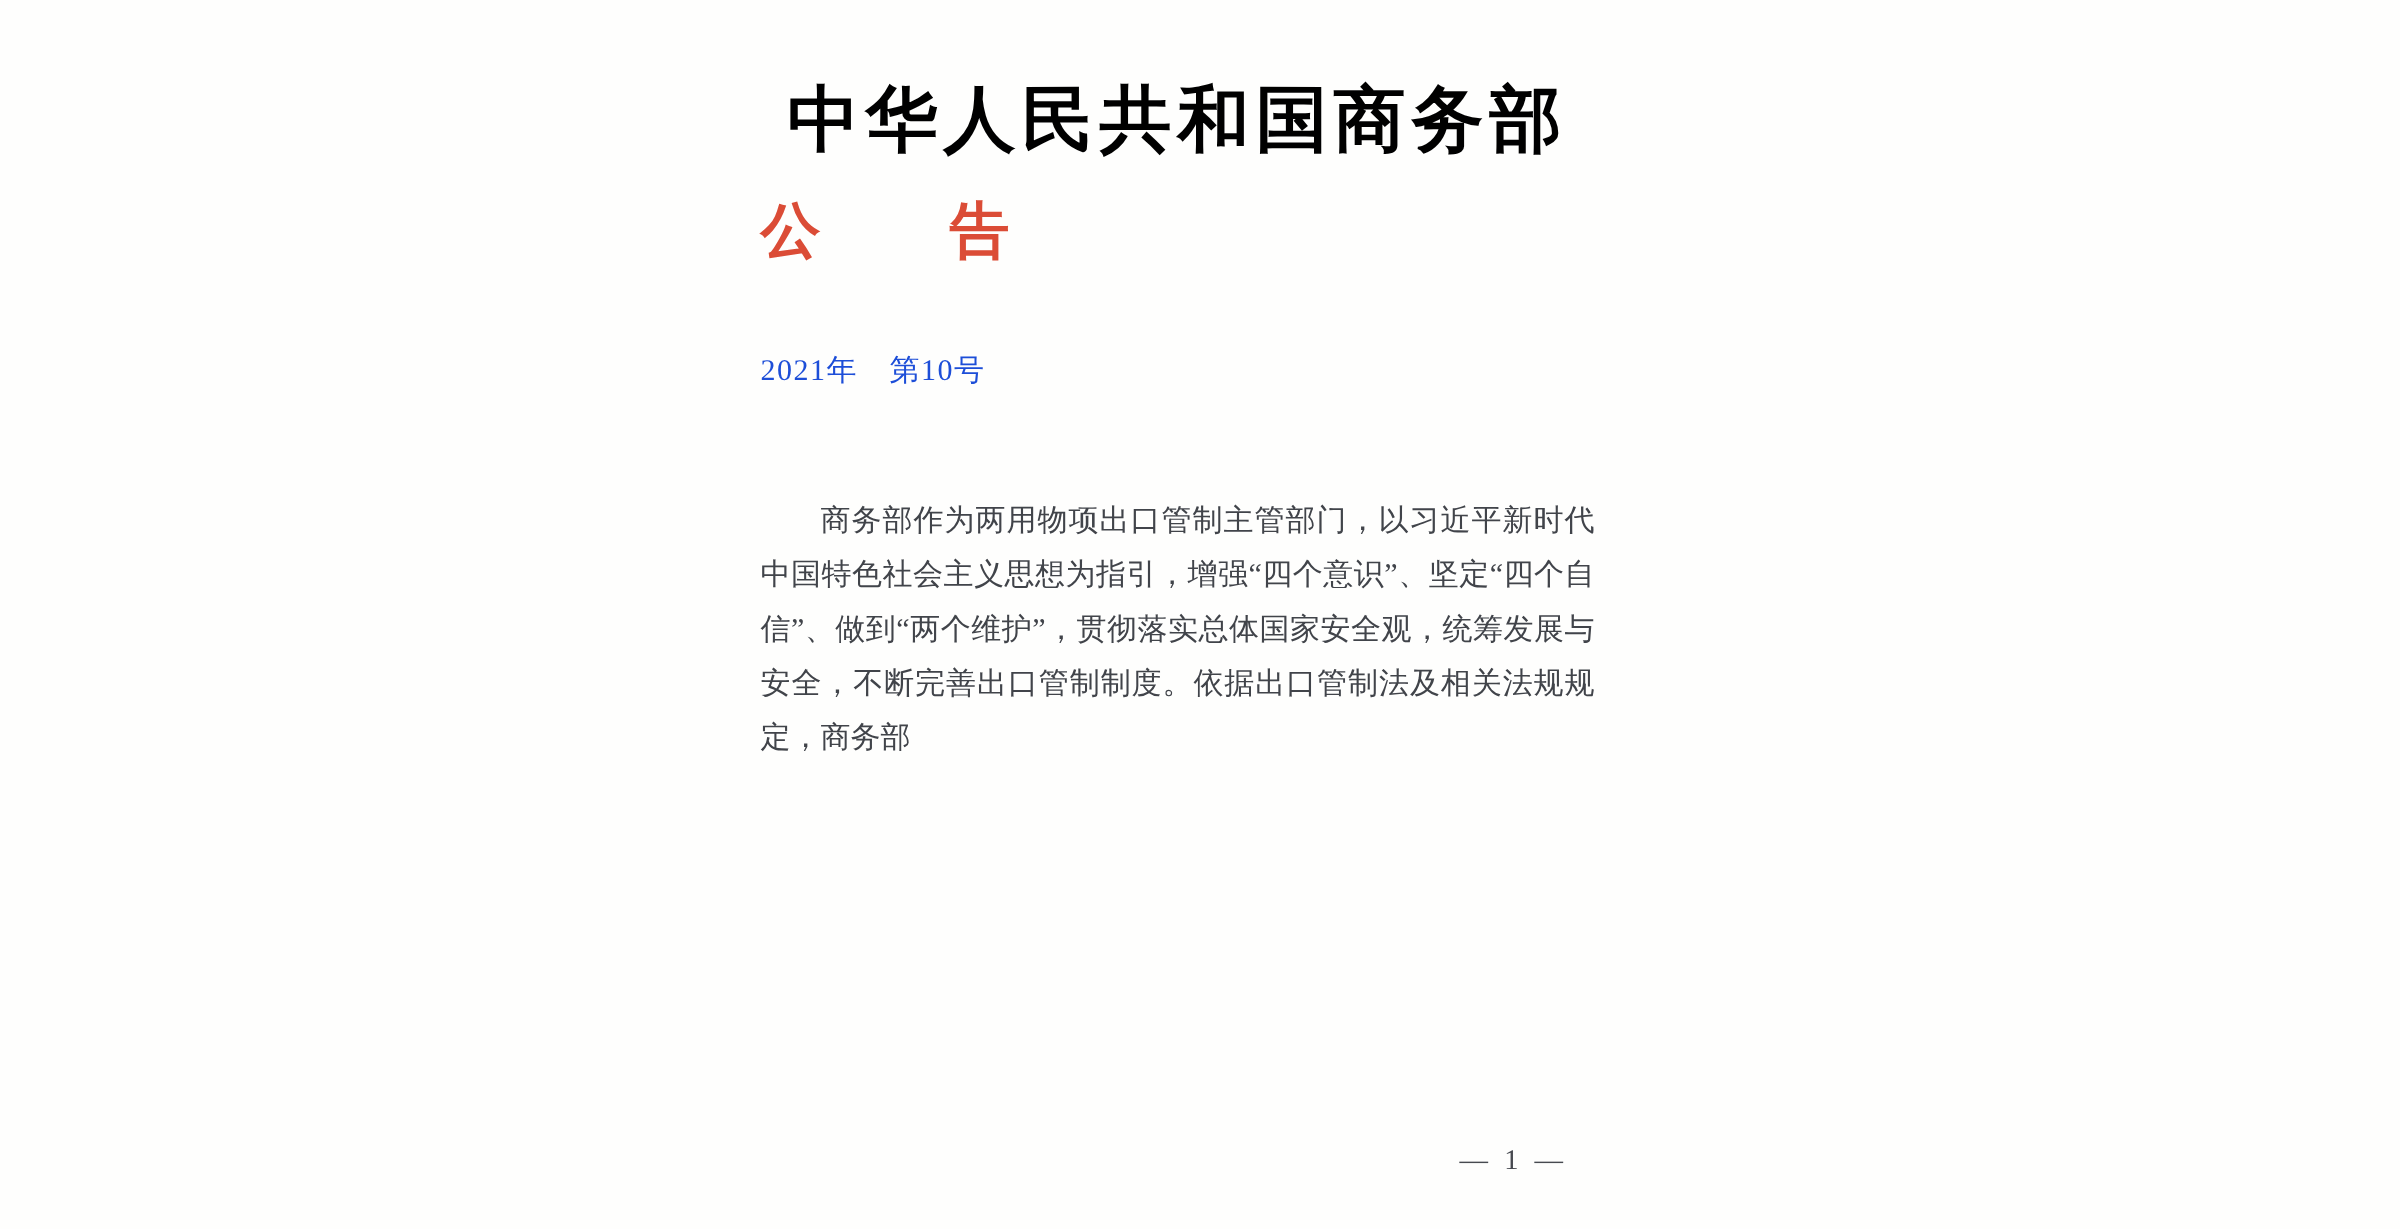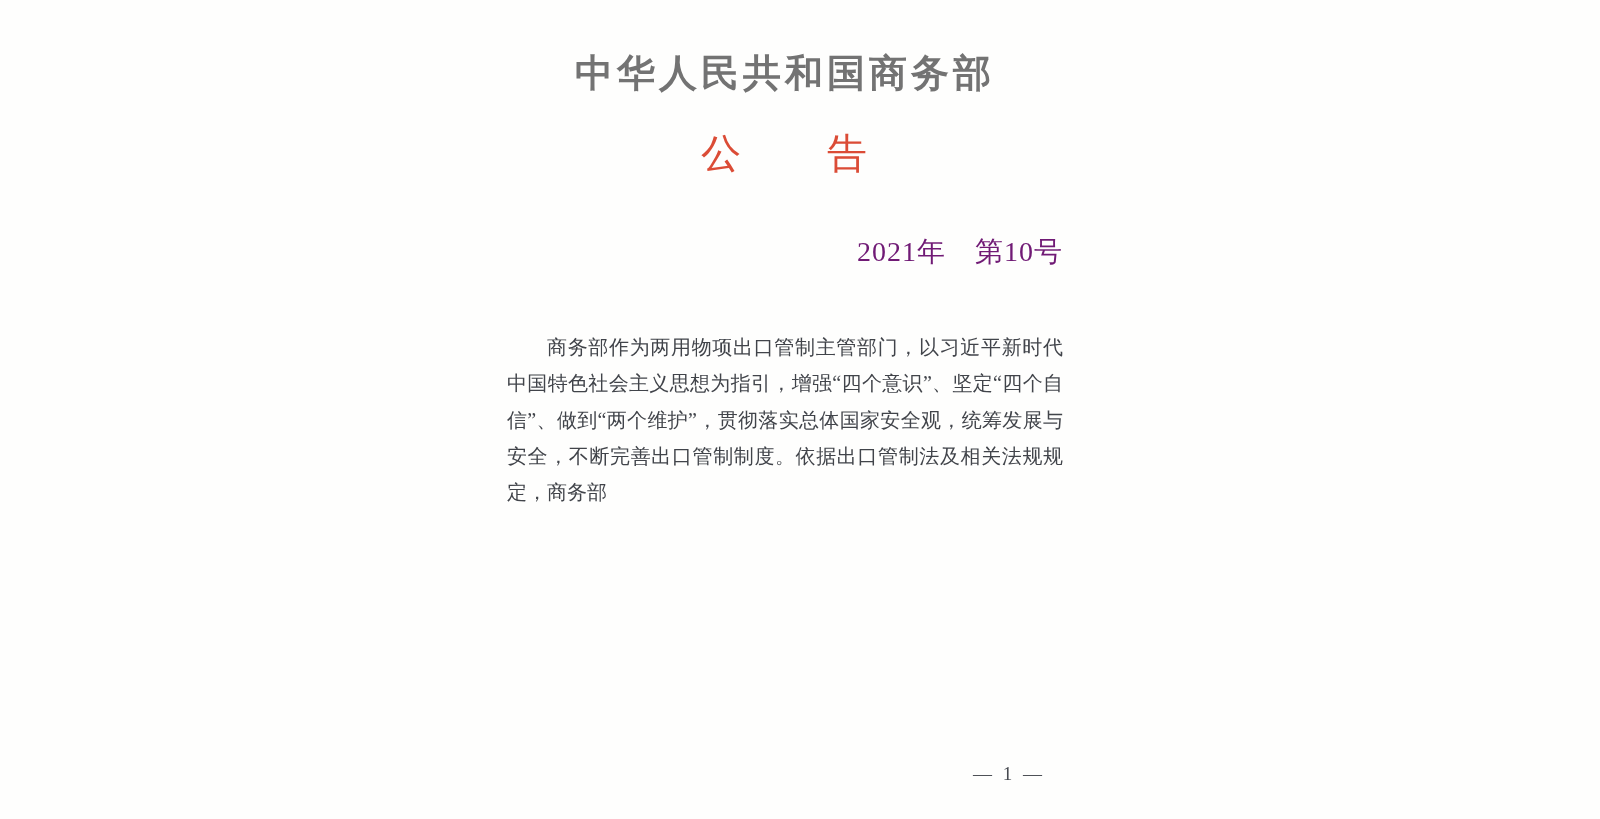--- a/index.html
+++ b/index.html
@@ -21,46 +21,45 @@
     top: 0;
     width: 556px;
     height: 819px;
   }
   .doc-title {
     position: absolute;
     top: 48px;
     left: -30px;
     width: 616px;
     text-align: center;
-    font-size: 38px;
+    font-size: 48px;
     font-weight: bold;
     letter-spacing: 4px;
-    color: #737373;
+    color: #000000;
     white-space: nowrap;
   }
   .doc-subtitle {
     position: absolute;
     top: 126px;
     left: 0;
     width: 556px;
-    text-align: center;
     font-size: 40px;
-    font-weight: normal;
+    font-weight: bold;
     letter-spacing: 2px;
     color: #db4c36;
     white-space: nowrap;
   }
   .issue-line {
     position: absolute;
     top: 233px;
     left: 0;
     width: 556px;
-    text-align: right;
-    font-size: 28px;
-    color: #701a75;
+    text-align: left;
+    font-size: 20px;
+    color: #1d4ed8;
     letter-spacing: 1px;
     white-space: nowrap;
   }
   .body-text {
     position: absolute;
     top: 329px;
     left: 0;
     width: 556px;
     font-size: 20px;
     line-height: 36.3px;

